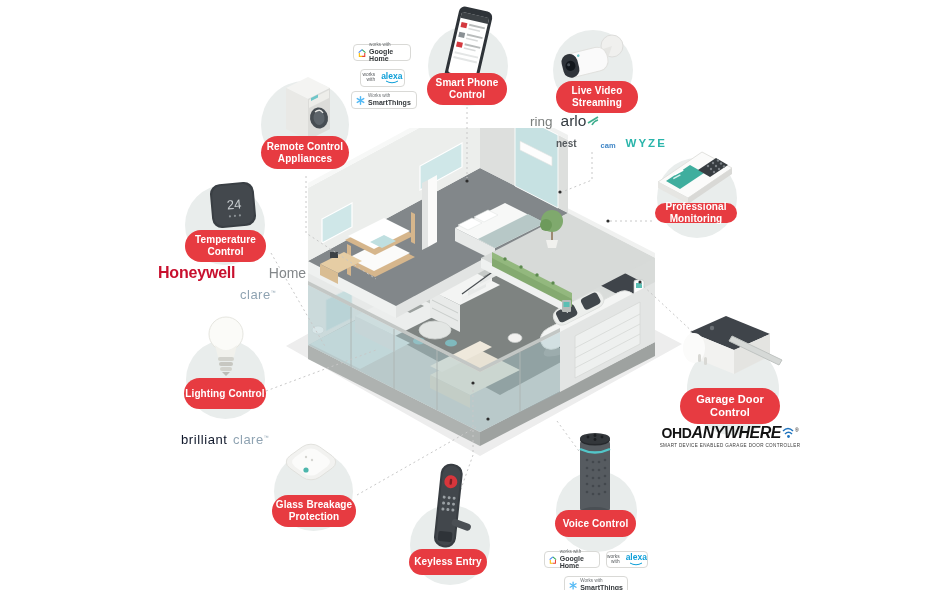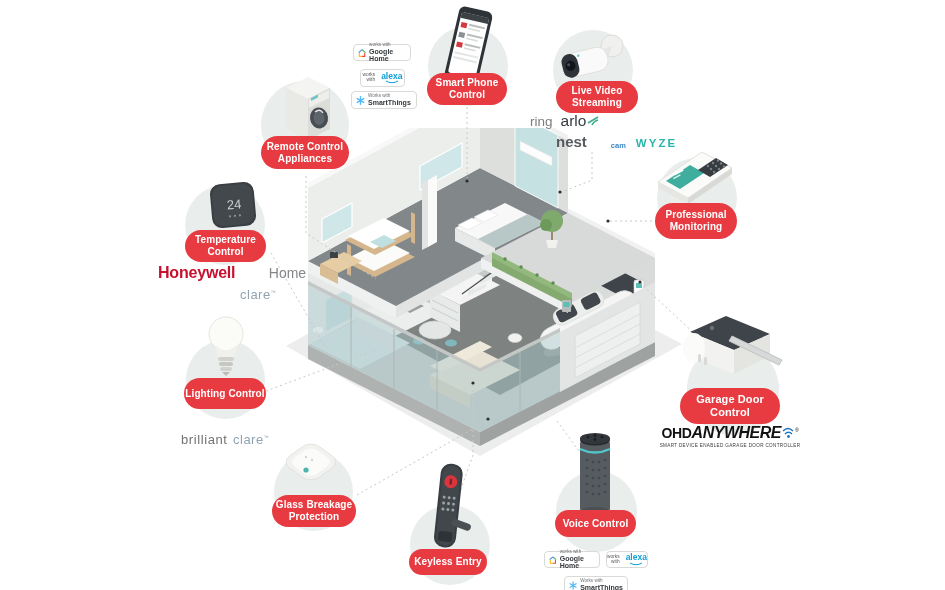--- a/index.html
+++ b/index.html
@@ -14,24 +14,24 @@
   
   .pill{position:absolute;z-index:6;background:#e73b41;color:#fff;border-radius:18px;
         display:flex;flex-direction:column;align-items:center;justify-content:center;
         text-align:center;font-size:10px;font-weight:600;line-height:1.2;letter-spacing:.1px;}
   
   .brandrow{position:absolute;z-index:6;white-space:nowrap;}
   .hw{color:#c8102e;font-weight:800;font-size:16px;letter-spacing:-.2px;}
   .hw-home{color:#83878a;font-weight:400;font-size:14px;margin-left:29px;}
   .clare{color:#8fa3b2;font-size:13px;letter-spacing:.5px;}
   .clare sup{font-size:5px;}
-  .brilliant{color:#737373;font-size:13px;letter-spacing:.6px;}
+  .brilliant{color:#0f172a;font-size:13px;letter-spacing:.6px;}
   .ring{color:#7a7e7c;font-size:13.5px;}
   .arlo{color:#343b41;font-size:15.5px;font-weight:500;position:relative;}
-  .nest{color:#565b5f;font-size:15px;font-weight:700;}
+  .nest{color:#565b5f;font-size:10px;font-weight:700;}
   .nestcam{color:#4086c6;font-size:7.5px;font-weight:700;vertical-align:-1px;padding-left:24px;}
   .wyze{color:#2ab5ab;font-size:11.5px;font-weight:700;letter-spacing:2px;}
   .ohd-wrap{position:absolute;z-index:6;width:150px;text-align:center;}
   .ohd-line{white-space:nowrap;color:#121212;}
   .ohd-prefix{font-size:14px;font-weight:800;letter-spacing:-.3px;}
   .ohd-main{font-size:16px;font-weight:900;font-style:italic;letter-spacing:-.5px;}
   .ohd-reg{font-size:5px;vertical-align:6px;}
   .ohd-tag{font-size:4.6px;color:#3a3a3a;letter-spacing:.35px;margin-top:1px;}
   
   .badge{position:absolute;z-index:6;background:#fff;border:1px solid #d9d9d6;border-radius:4px;
@@ -335,21 +335,21 @@
         <circle cx="63" cy="19" r="1.2"></circle>
         <circle cx="68" cy="16.5" r="1.2"></circle>
       <circle cx="61" cy="25" r="1.2"></circle>
         <circle cx="66" cy="22" r="1.2"></circle>
         <circle cx="71" cy="19.5" r="1.2"></circle>
       <circle cx="64" cy="28" r="1.2"></circle>
         <circle cx="69" cy="25" r="1.2"></circle>
         <circle cx="74" cy="22.5" r="1.2"></circle>
     </g>
   </svg>
-  <div class="pill" style="left:655px;top:203px;width:82px;height:36px;">
+  <div class="pill" style="left:655px;top:203px;width:82px;height:20px;">
     <span>Professional</span>
     <span>Monitoring</span>
   </div>
 
   <div class="halo" style="left:185px;top:185px;width:80px;height:80px;"></div>
   <svg class="icon" style="left:204px;top:176px;" width="58" height="58" viewBox="0 0 58 58">
     <g transform="rotate(-5 29 29)">
       <rect x="7" y="7" width="44" height="44" rx="10" fill="#3a3f44"></rect>
       <rect x="9" y="9" width="40" height="40" rx="9" fill="#43484d"></rect>
       <text x="23" y="33" font-family="Liberation Sans, sans-serif" font-size="13" fill="#c9ced1">24</text>

